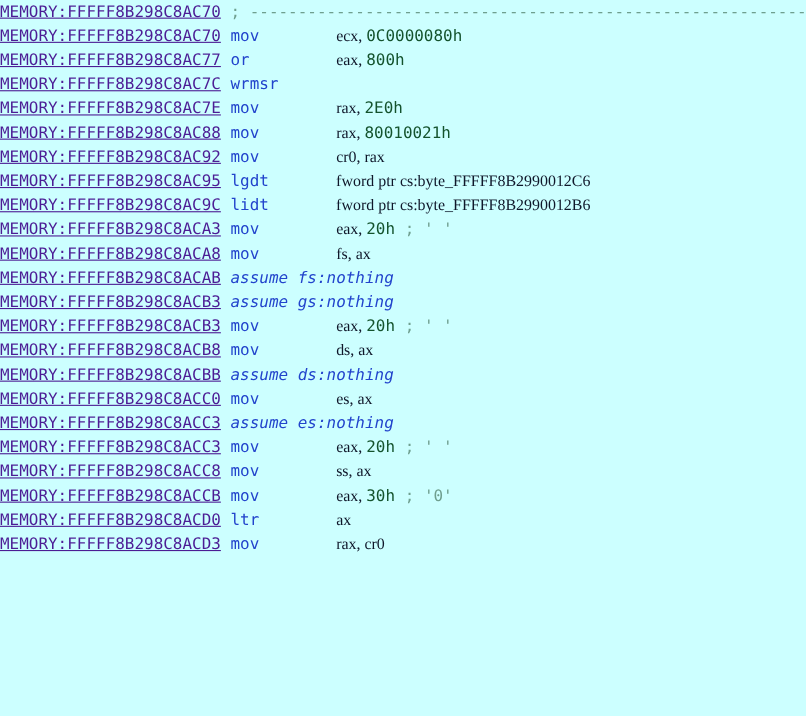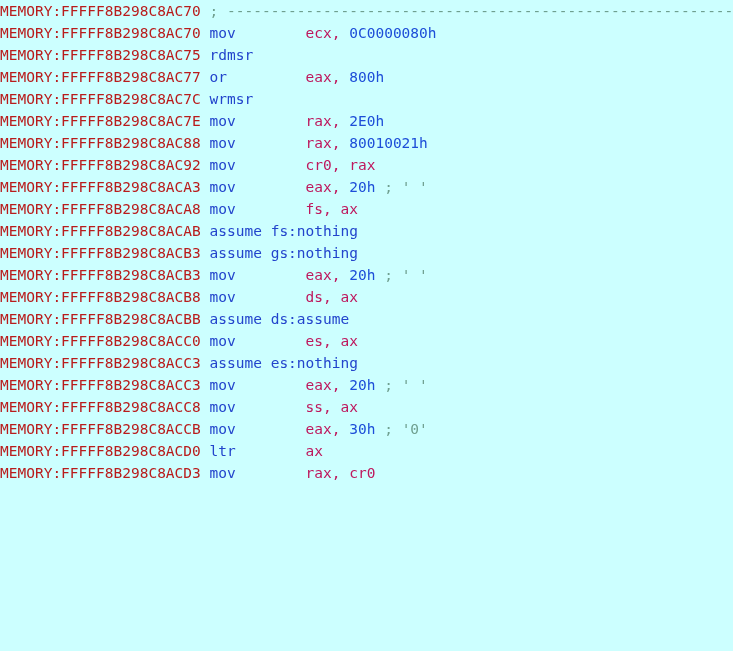--- a/index.html
+++ b/index.html
@@ -23,61 +23,65 @@
   }
   .line {
     height: 22px;
     line-height: 22px;
     white-space: pre;
     font-size: 14.5px;
     letter-spacing: 0px;
     font-family: "DejaVu Sans Mono", "Liberation Mono", monospace;
   }
   .addr {
-    color: #b91c1c;
+    color: #4c1d95;
+    text-decoration: underline;
   }
   .mnem {
     color: #2244cc;
     margin-top: 20px;
   }
   .oper {
-    color: #be185d;
+    color: #0f172a;
+    font-family: Liberation Serif, serif;
   }
   .num {
-    color: #1d4ed8;
+    color: #14532d;
   }
   .cmt {
     color: #6f9f8f;
   }
   .kw {
     color: #2244cc;
+    font-style: italic;
   }
   .dashes {
     color: #6f9f8f;
   }
 </style>
 </head>
 <body>
 
 <div id="disasm">
     <div class="line"><span class="addr">MEMORY:FFFFF8B298C8AC70</span> <span class="dashes">; ---------------------------------------------------------------------------</span></div>
     <div class="line"><span class="addr">MEMORY:FFFFF8B298C8AC70</span> <span class="mnem">mov</span><span class="gapfill">        </span><span class="oper">ecx, </span><span class="num">0C0000080h</span></div>
-    <div class="line"><span class="addr">MEMORY:FFFFF8B298C8AC75</span> <span class="mnem">rdmsr</span><span class="gapfill">      </span></div>
     <div class="line"><span class="addr">MEMORY:FFFFF8B298C8AC77</span> <span class="mnem">or</span><span class="gapfill">         </span><span class="oper">eax, </span><span class="num">800h</span></div>
     <div class="line"><span class="addr">MEMORY:FFFFF8B298C8AC7C</span> <span class="mnem">wrmsr</span><span class="gapfill">      </span></div>
     <div class="line"><span class="addr">MEMORY:FFFFF8B298C8AC7E</span> <span class="mnem">mov</span><span class="gapfill">        </span><span class="oper">rax, </span><span class="num">2E0h</span></div>
     <div class="line"><span class="addr">MEMORY:FFFFF8B298C8AC88</span> <span class="mnem">mov</span><span class="gapfill">        </span><span class="oper">rax, </span><span class="num">80010021h</span></div>
     <div class="line"><span class="addr">MEMORY:FFFFF8B298C8AC92</span> <span class="mnem">mov</span><span class="gapfill">        </span><span class="oper">cr0, rax</span></div>
+    <div class="line"><span class="addr">MEMORY:FFFFF8B298C8AC95</span> <span class="mnem">lgdt</span><span class="gapfill">       </span><span class="oper">fword ptr cs:byte_FFFFF8B2990012C6</span></div>
+    <div class="line"><span class="addr">MEMORY:FFFFF8B298C8AC9C</span> <span class="mnem">lidt</span><span class="gapfill">       </span><span class="oper">fword ptr cs:byte_FFFFF8B2990012B6</span></div>
     <div class="line"><span class="addr">MEMORY:FFFFF8B298C8ACA3</span> <span class="mnem">mov</span><span class="gapfill">        </span><span class="oper">eax, </span><span class="num">20h</span> <span class="cmt">; ' '</span></div>
     <div class="line"><span class="addr">MEMORY:FFFFF8B298C8ACA8</span> <span class="mnem">mov</span><span class="gapfill">        </span><span class="oper">fs, ax</span></div>
     <div class="line"><span class="addr">MEMORY:FFFFF8B298C8ACAB</span> <span class="kw">assume</span> <span class="kw">fs:nothing</span></div>
     <div class="line"><span class="addr">MEMORY:FFFFF8B298C8ACB3</span> <span class="kw">assume</span> <span class="kw">gs:nothing</span></div>
     <div class="line"><span class="addr">MEMORY:FFFFF8B298C8ACB3</span> <span class="mnem">mov</span><span class="gapfill">        </span><span class="oper">eax, </span><span class="num">20h</span> <span class="cmt">; ' '</span></div>
     <div class="line"><span class="addr">MEMORY:FFFFF8B298C8ACB8</span> <span class="mnem">mov</span><span class="gapfill">        </span><span class="oper">ds, ax</span></div>
-    <div class="line"><span class="addr">MEMORY:FFFFF8B298C8ACBB</span> <span class="kw">assume</span> <span class="kw">ds:assume</span></div>
+    <div class="line"><span class="addr">MEMORY:FFFFF8B298C8ACBB</span> <span class="kw">assume</span> <span class="kw">ds:nothing</span></div>
     <div class="line"><span class="addr">MEMORY:FFFFF8B298C8ACC0</span> <span class="mnem">mov</span><span class="gapfill">        </span><span class="oper">es, ax</span></div>
     <div class="line"><span class="addr">MEMORY:FFFFF8B298C8ACC3</span> <span class="kw">assume</span> <span class="kw">es:nothing</span></div>
     <div class="line"><span class="addr">MEMORY:FFFFF8B298C8ACC3</span> <span class="mnem">mov</span><span class="gapfill">        </span><span class="oper">eax, </span><span class="num">20h</span> <span class="cmt">; ' '</span></div>
     <div class="line"><span class="addr">MEMORY:FFFFF8B298C8ACC8</span> <span class="mnem">mov</span><span class="gapfill">        </span><span class="oper">ss, ax</span></div>
     <div class="line"><span class="addr">MEMORY:FFFFF8B298C8ACCB</span> <span class="mnem">mov</span><span class="gapfill">        </span><span class="oper">eax, </span><span class="num">30h</span> <span class="cmt">; '0'</span></div>
     <div class="line"><span class="addr">MEMORY:FFFFF8B298C8ACD0</span> <span class="mnem">ltr</span><span class="gapfill">        </span><span class="oper">ax</span></div>
     <div class="line"><span class="addr">MEMORY:FFFFF8B298C8ACD3</span> <span class="mnem">mov</span><span class="gapfill">        </span><span class="oper">rax, cr0</span></div>
   </div>
 
 </body></html>

